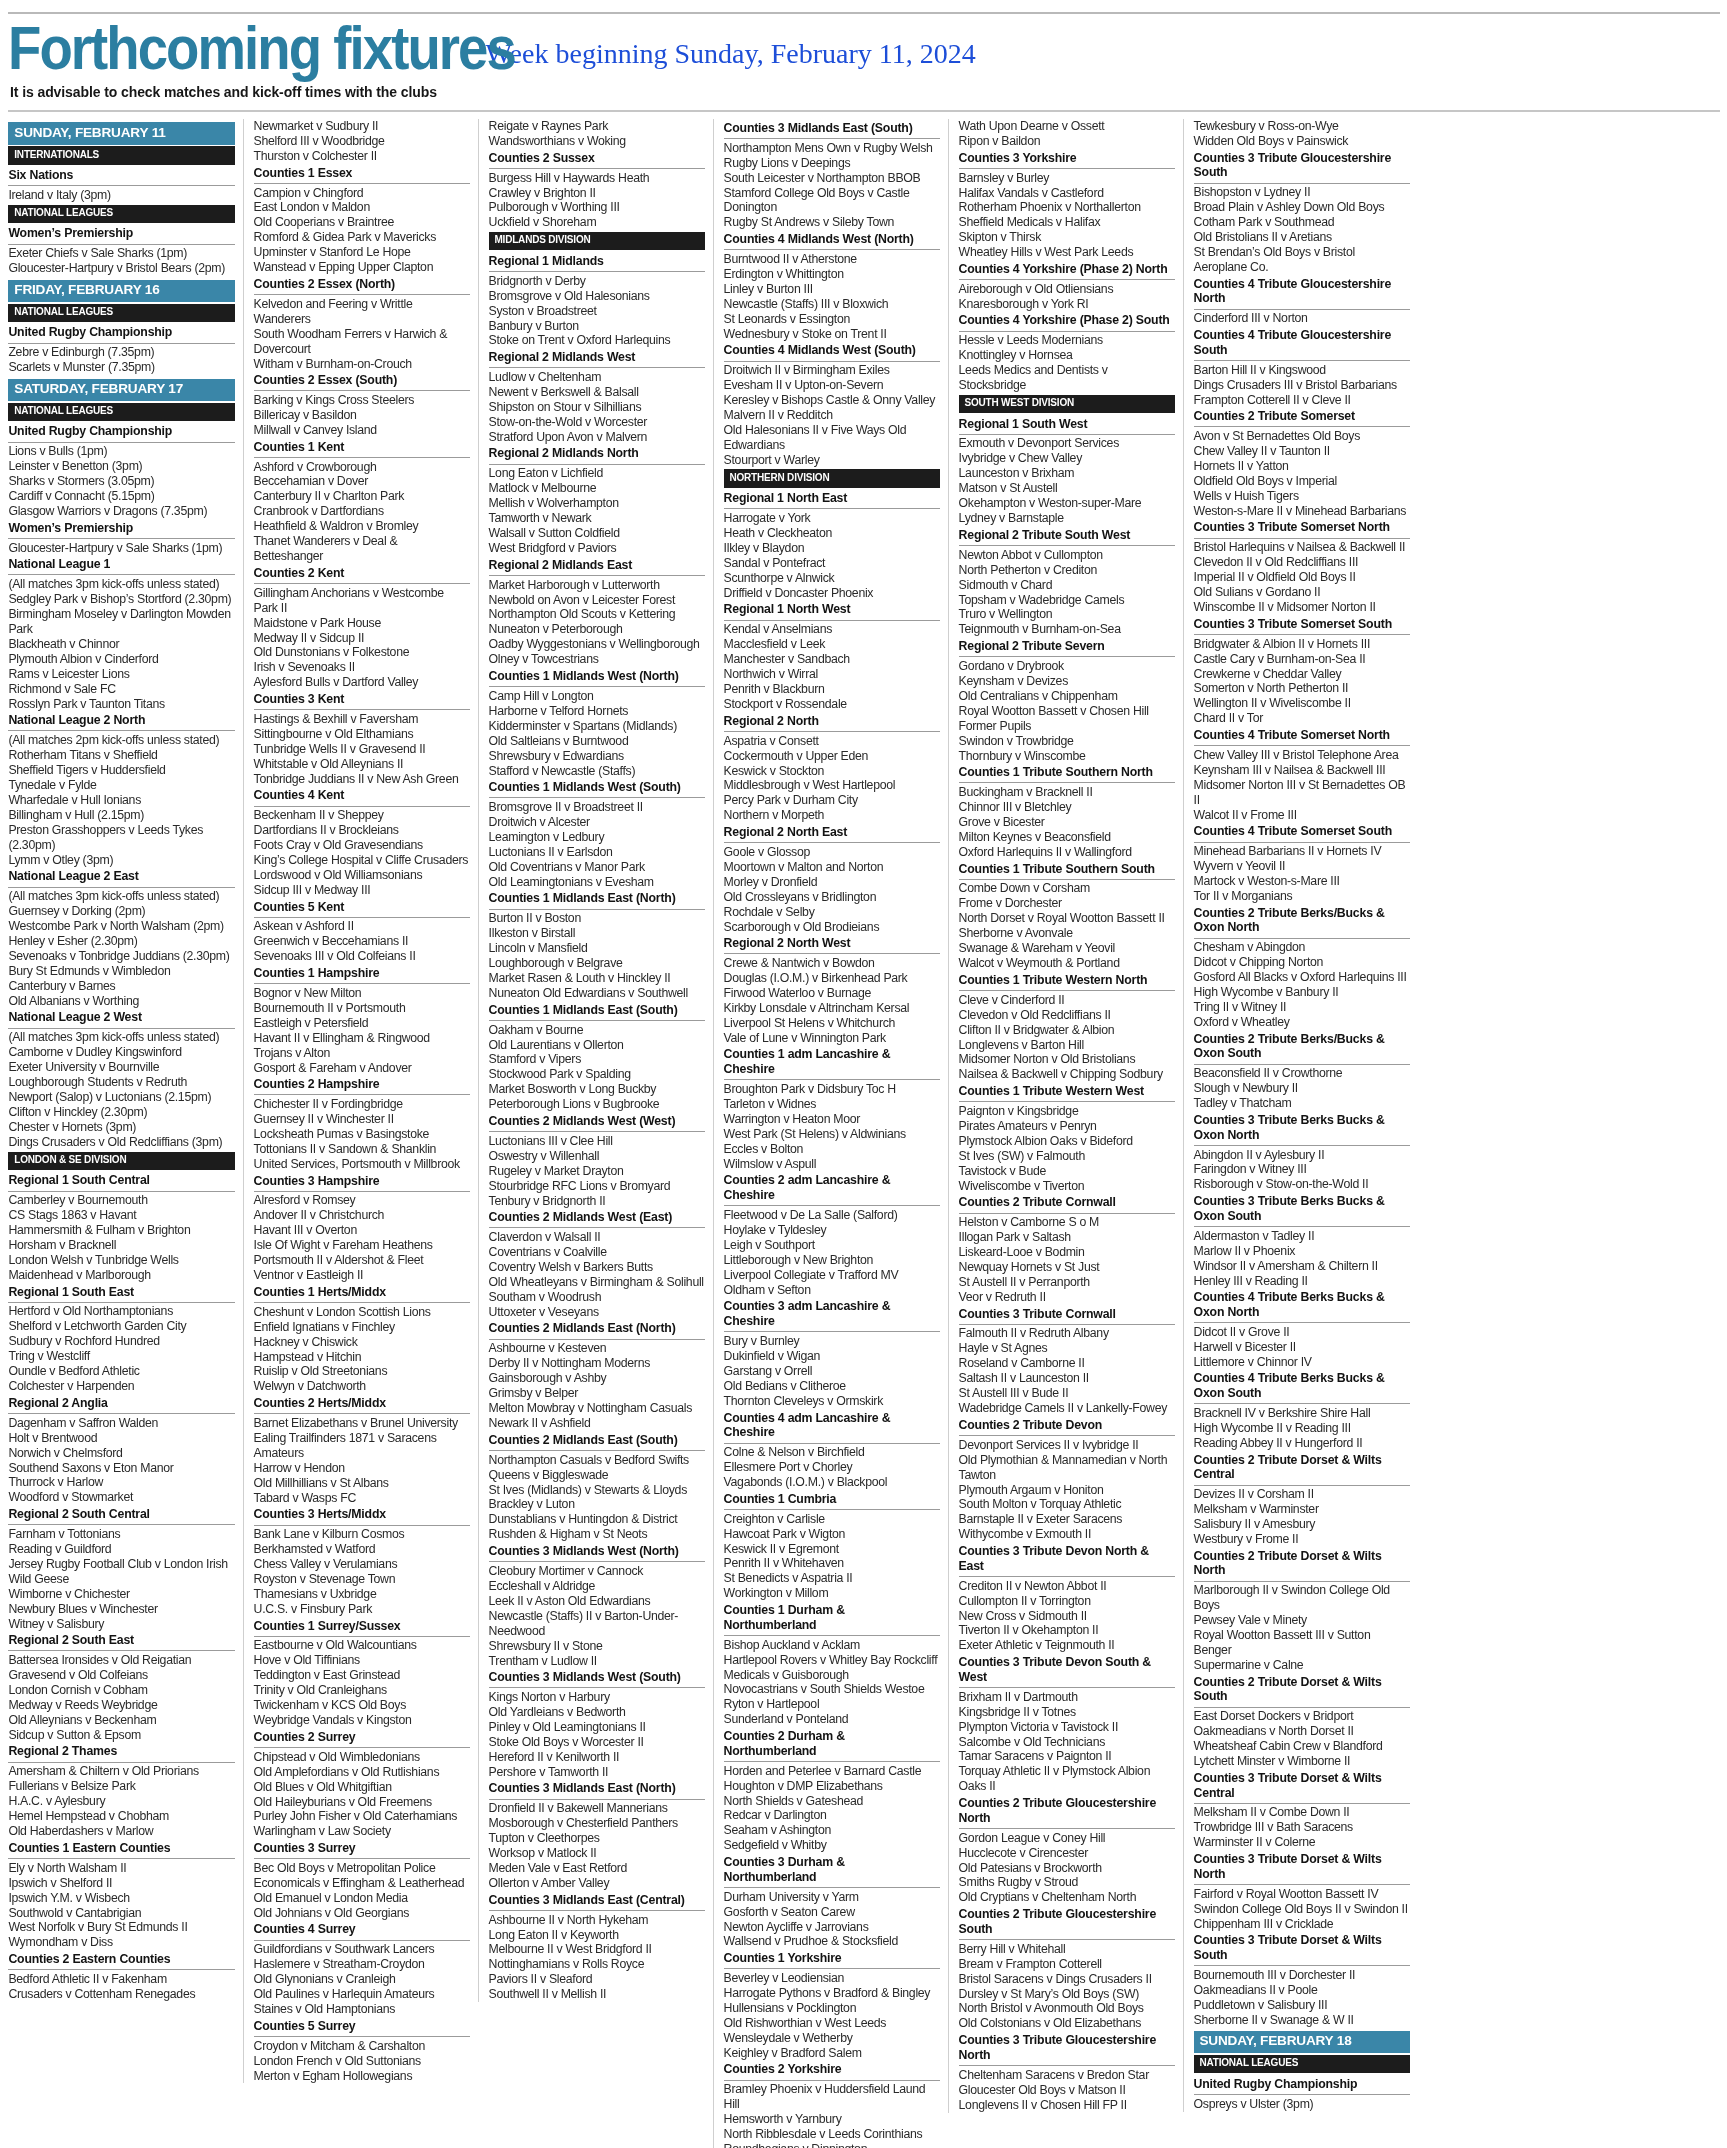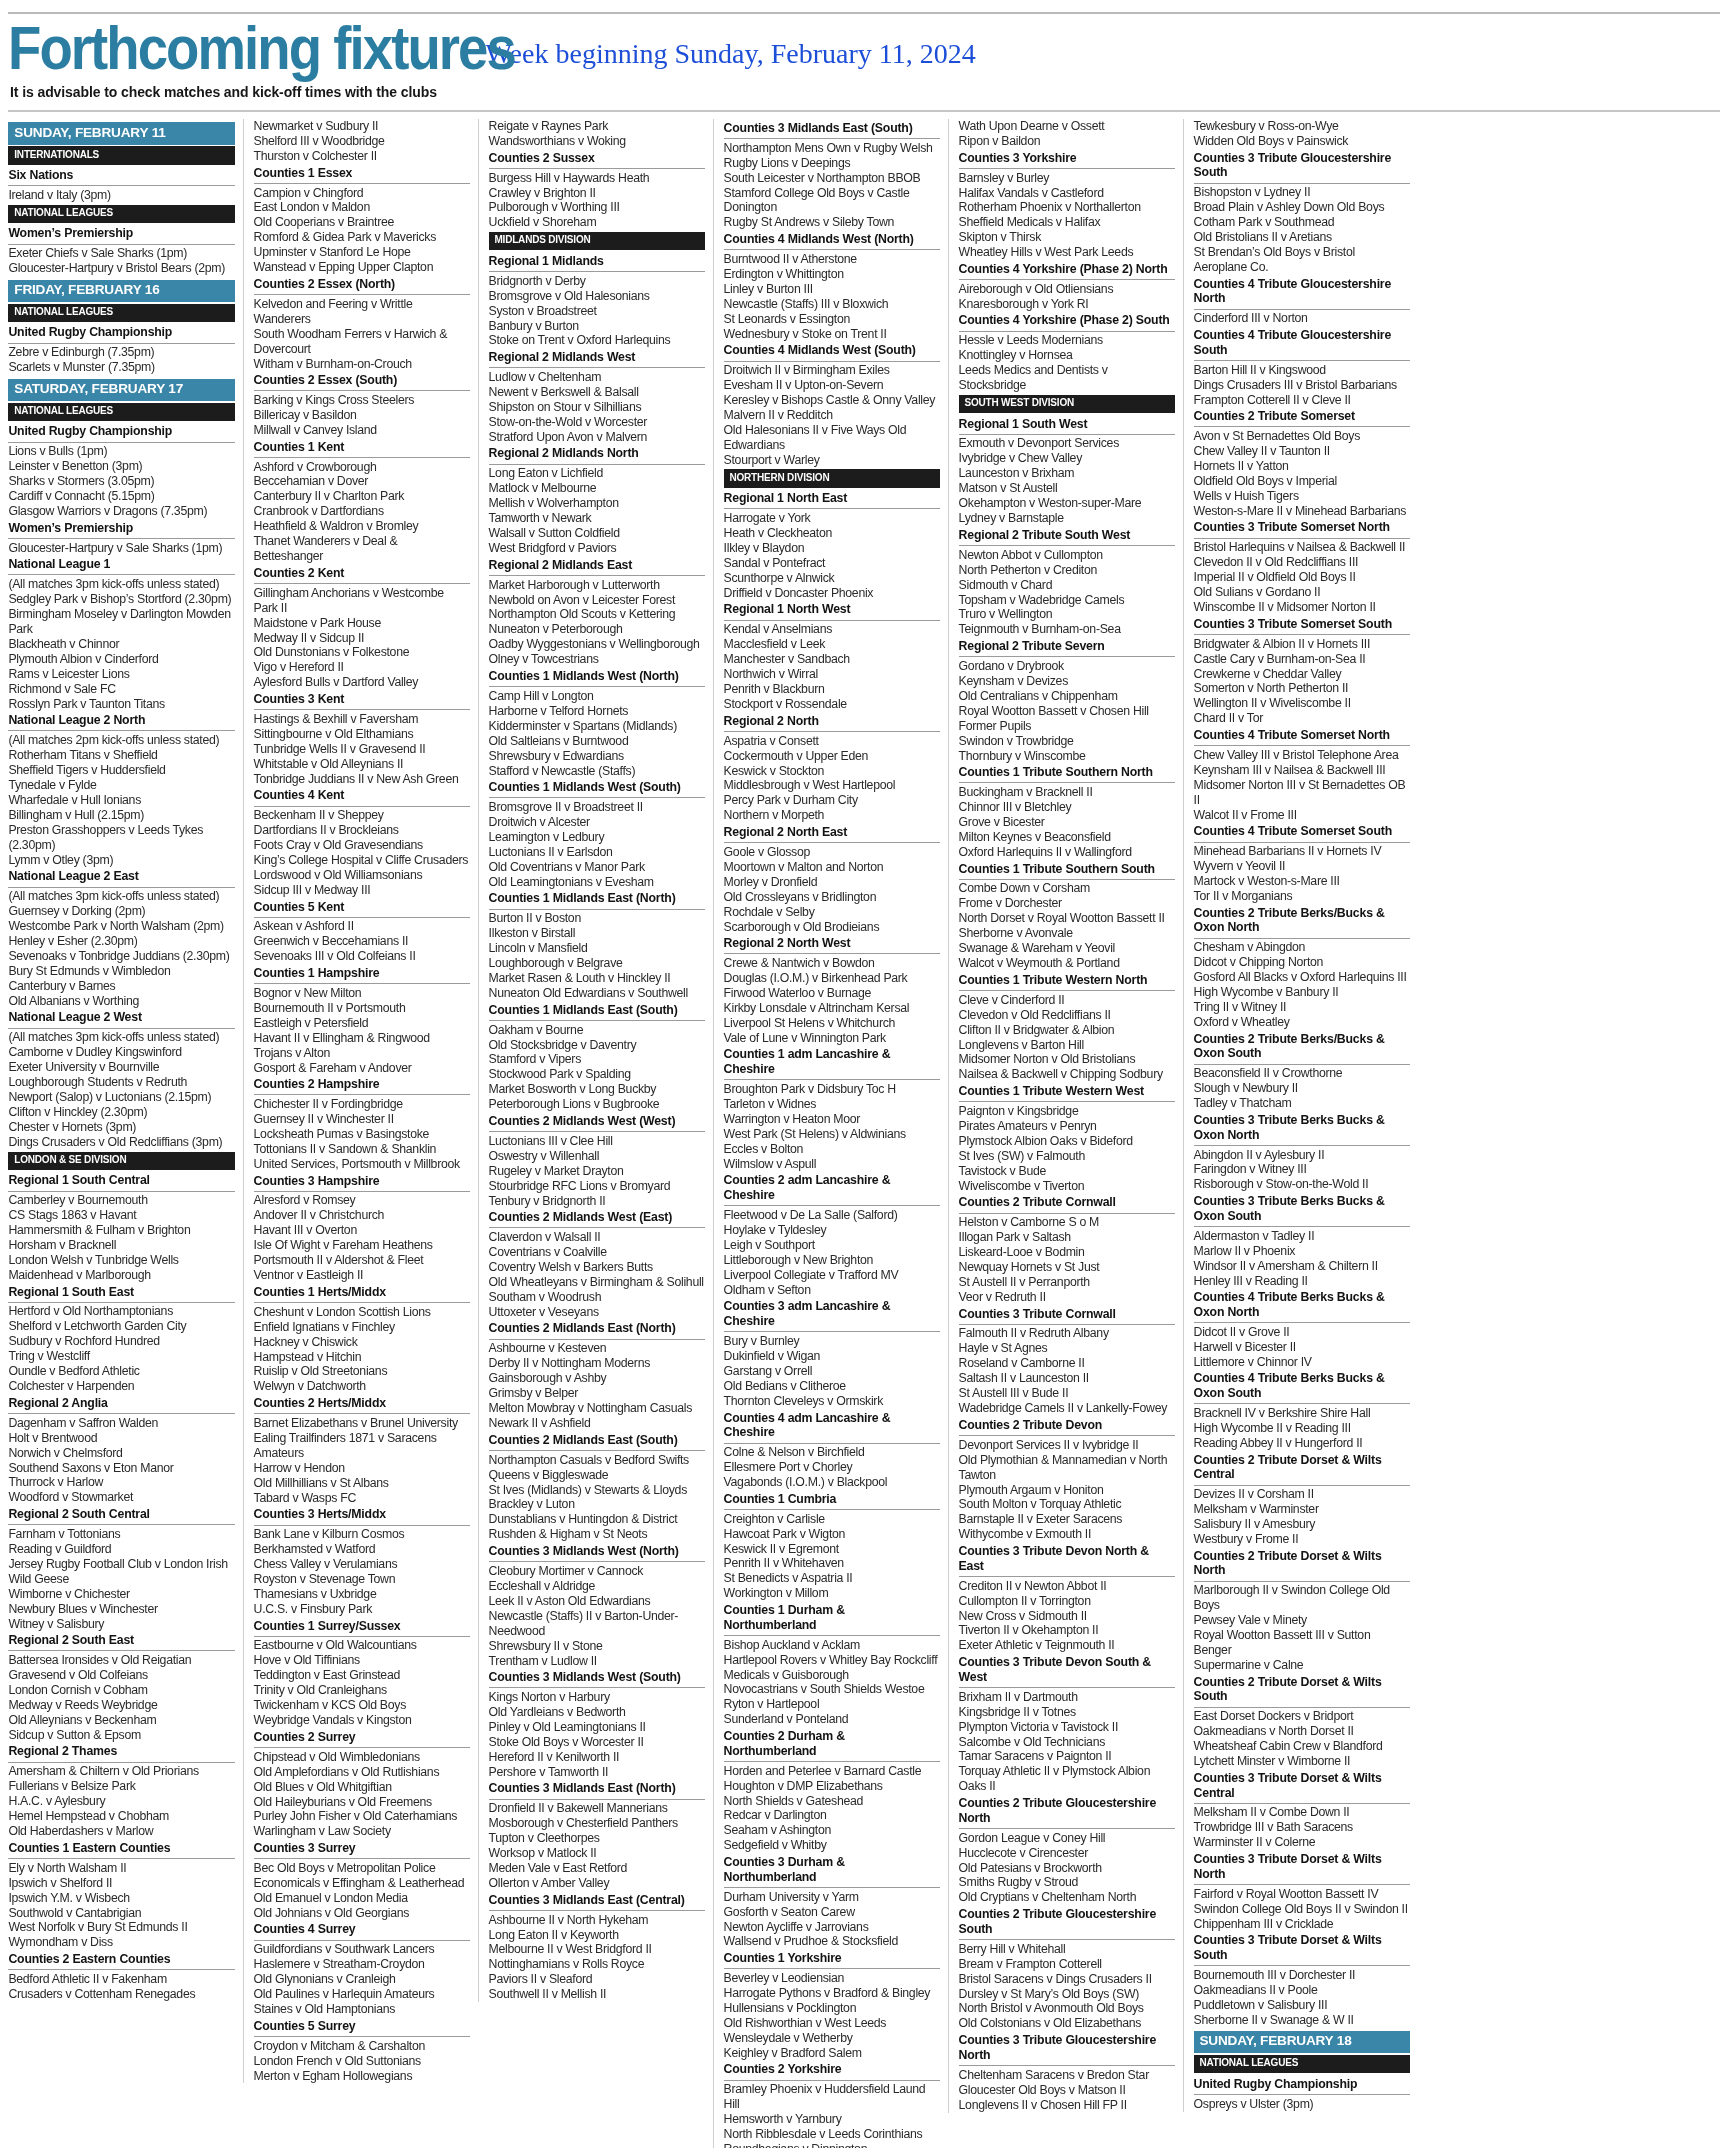--- a/index.html
+++ b/index.html
@@ -225,21 +225,21 @@
         <div class="fx">Beccehamian v Dover</div>
         <div class="fx">Canterbury II v Charlton Park</div>
         <div class="fx">Cranbrook v Dartfordians</div>
         <div class="fx">Heathfield &amp; Waldron v Bromley</div>
         <div class="fx">Thanet Wanderers v Deal &amp; Betteshanger</div>
         <div class="comp">Counties 2 Kent</div>
         <div class="fx">Gillingham Anchorians v Westcombe Park II</div>
         <div class="fx">Maidstone v Park House</div>
         <div class="fx">Medway II v Sidcup II</div>
         <div class="fx">Old Dunstonians v Folkestone</div>
-        <div class="fx">Vigo v Hereford II</div>
+        <div class="fx">Irish v Sevenoaks II</div>
         <div class="fx">Aylesford Bulls v Dartford Valley</div>
         <div class="comp">Counties 3 Kent</div>
         <div class="fx">Hastings &amp; Bexhill v Faversham</div>
         <div class="fx">Sittingbourne v Old Elthamians</div>
         <div class="fx">Tunbridge Wells II v Gravesend II</div>
         <div class="fx">Whitstable v Old Alleynians II</div>
         <div class="fx">Tonbridge Juddians II v New Ash Green</div>
         <div class="comp">Counties 4 Kent</div>
         <div class="fx">Beckenham II v Sheppey</div>
         <div class="fx">Dartfordians II v Brockleians</div>
@@ -372,21 +372,21 @@
         <div class="fx">Old Leamingtonians v Evesham</div>
         <div class="comp">Counties 1 Midlands East (North)</div>
         <div class="fx">Burton II v Boston</div>
         <div class="fx">Ilkeston v Birstall</div>
         <div class="fx">Lincoln v Mansfield</div>
         <div class="fx">Loughborough v Belgrave</div>
         <div class="fx">Market Rasen &amp; Louth v Hinckley II</div>
         <div class="fx">Nuneaton Old Edwardians v Southwell</div>
         <div class="comp">Counties 1 Midlands East (South)</div>
         <div class="fx">Oakham v Bourne</div>
-        <div class="fx">Old Stocksbridge v Daventry</div>
+        <div class="fx">Old Laurentians v Ollerton</div>
         <div class="fx">Stamford v Vipers</div>
         <div class="fx">Stockwood Park v Spalding</div>
         <div class="fx">Market Bosworth v Long Buckby</div>
         <div class="fx">Peterborough Lions v Bugbrooke</div>
         <div class="comp">Counties 2 Midlands West (West)</div>
         <div class="fx">Luctonians III v Clee Hill</div>
         <div class="fx">Oswestry v Willenhall</div>
         <div class="fx">Rugeley v Market Drayton</div>
         <div class="fx">Stourbridge RFC Lions v Bromyard</div>
         <div class="fx">Tenbury v Bridgnorth II</div>

